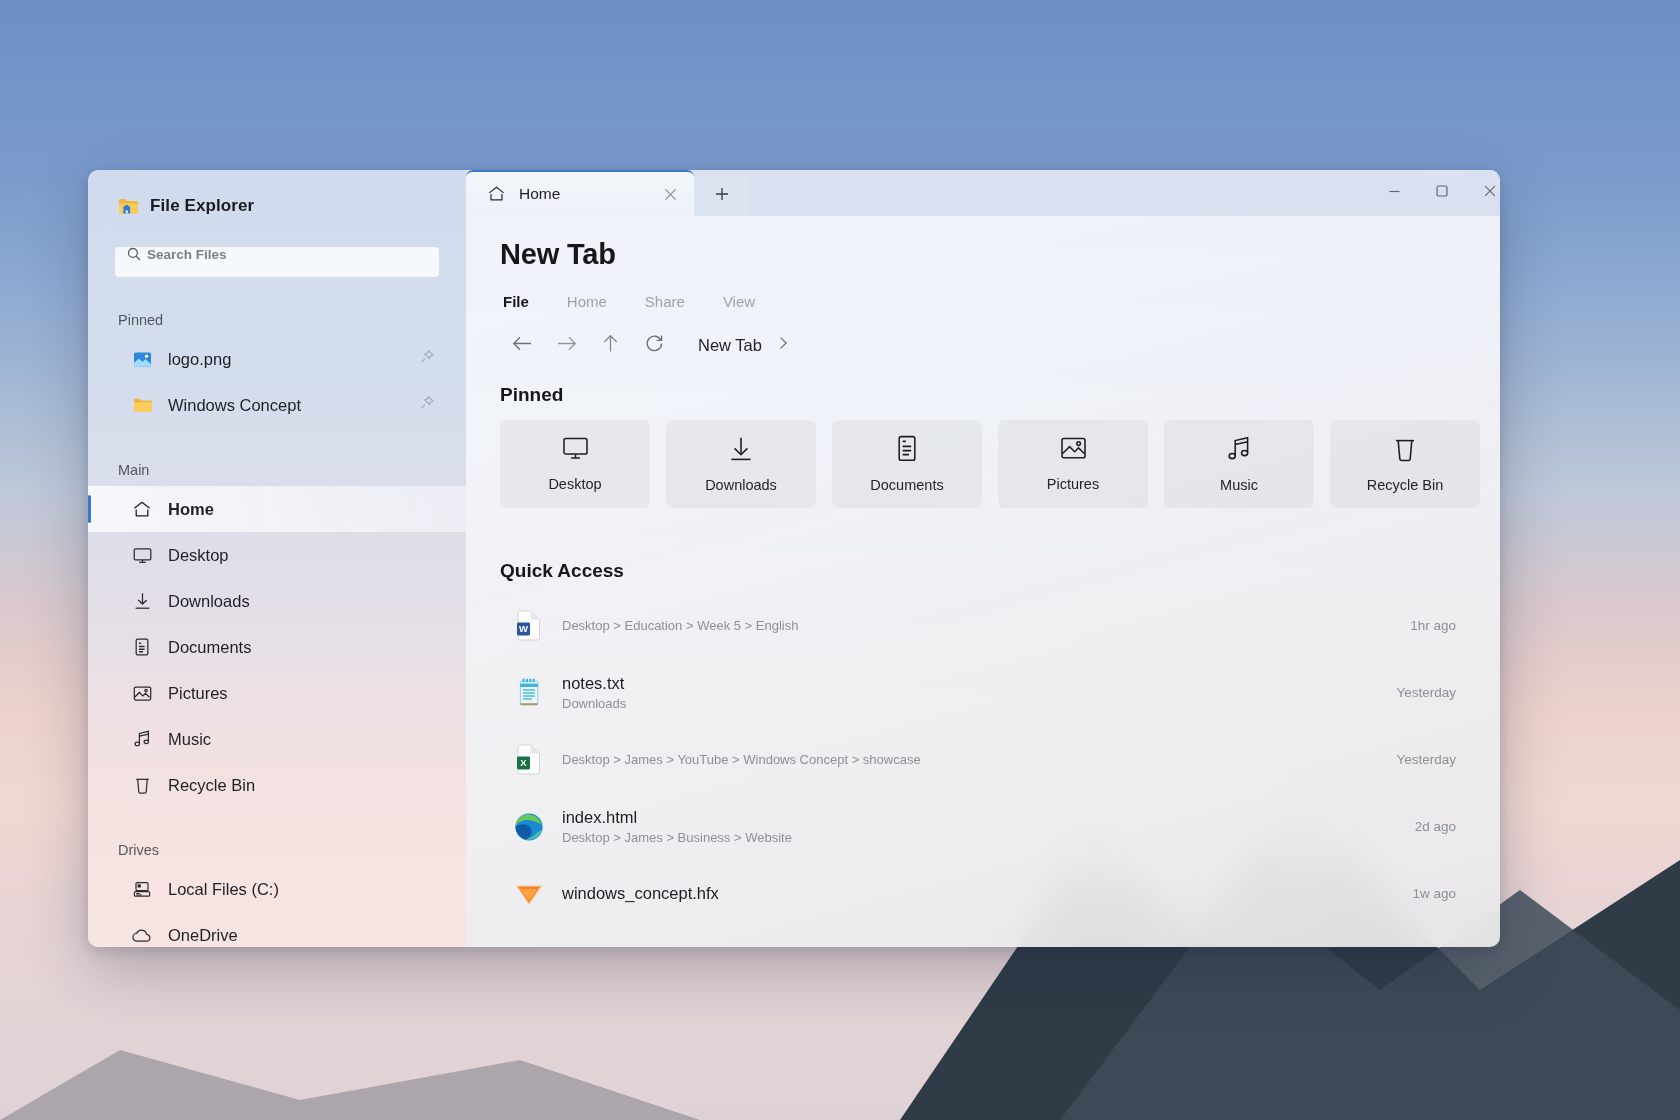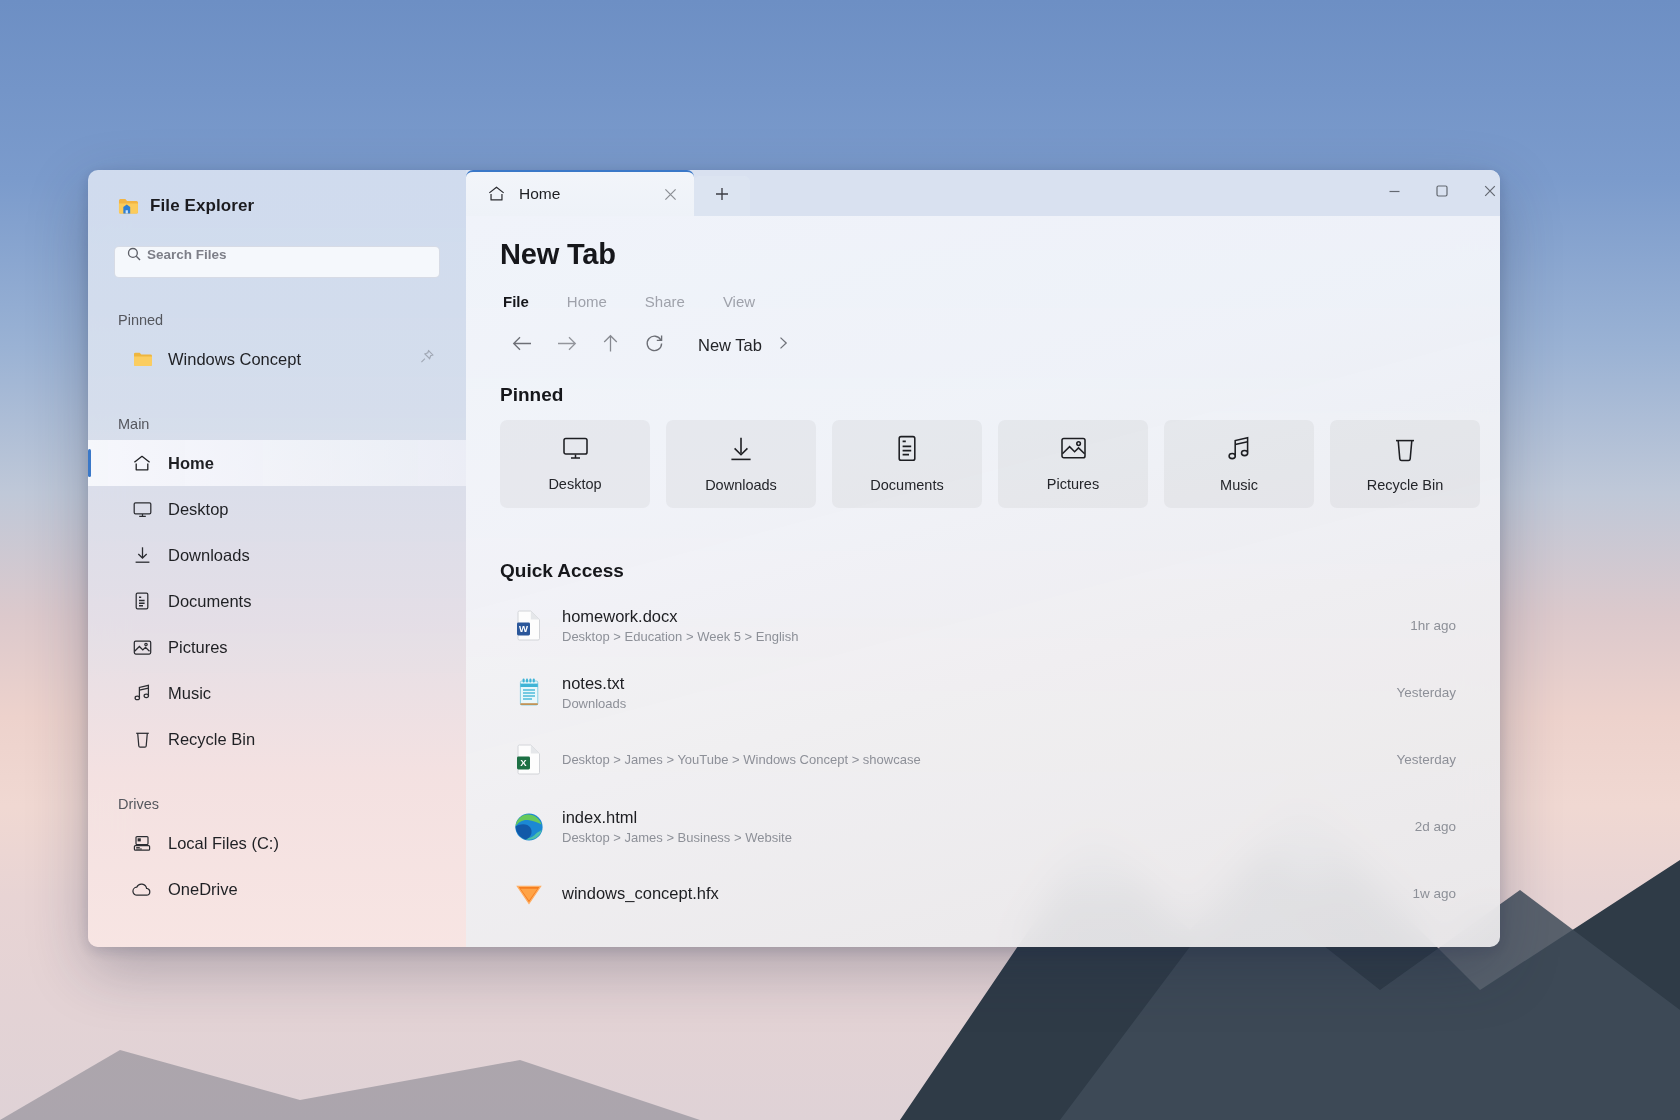--- a/index.html
+++ b/index.html
@@ -236,20 +236,36 @@
               <path d="M9.3 9.3 13 13"></path>
           </svg>
         </span>
         <span class="ph">Search Files</span>
       </div>
     </div>
 
     <div>
       <div class="sec-label">Pinned</div>
 
+      <div class="nav-item pinned">
+        <span class="ico">
+          <svg width="19" height="17" viewBox="0 0 19 17">
+            <rect x="1" y="1.6" width="17" height="14" rx="1.6" fill="#2f86dd"></rect>
+            <path d="M1 12.1 5.8 7.4l3.6 3.6 3-2.9L18 13v1a1.6 1.6 0 0 1-1.6 1.6H2.6A1.6 1.6 0 0 1 1 14Z" fill="#9fdcff"></path>
+            <circle cx="13.6" cy="5.3" r="1.7" fill="#fff6c8"></circle>
+          </svg>
+        </span>
+        <span class="txt">logo.png</span>
+        <span class="pin">
+          <svg width="14" height="15" viewBox="0 0 14 15" fill="none" stroke="#5d6068" stroke-width="1.2">
+            <path d="M8.6 1.2 12.8 5.4 10.7 6.2 9.6 9.1 4.9 4.4 7.8 3.3Z"></path>
+              <path d="M4.9 9.1 1.4 12.6"></path>
+          </svg>
+        </span>
+      </div>
 
       <div class="nav-item pinned">
         <span class="ico">
           <svg width="19" height="16" viewBox="0 0 19 16">
             <path d="M1 3.1a1.4 1.4 0 0 1 1.4-1.4h4.3l1.6 1.9h9.3A1.4 1.4 0 0 1 19 5v8.6A1.4 1.4 0 0 1 17.6 15H2.4A1.4 1.4 0 0 1 1 13.6Z" fill="#eeb63f"></path>
             <path d="M1 5.6h18v8A1.4 1.4 0 0 1 17.6 15H2.4A1.4 1.4 0 0 1 1 13.6Z" fill="#fbcd60"></path>
           </svg>
         </span>
         <span class="txt">Windows Concept</span>
         <span class="pin">
@@ -536,21 +552,20 @@
         <div class="qa-row">
           <span class="qa-icon">
             <svg width="26" height="31" viewBox="0 0 26 31">
               <path d="M2 2.4A1.4 1.4 0 0 1 3.4 1h11.4L23.5 9.6v19A1.4 1.4 0 0 1 22.1 30H3.4A1.4 1.4 0 0 1 2 28.6Z" fill="#fdfdfd" stroke="#d2d4d8" stroke-width="1"></path>
               <path d="M14.8 1 23.5 9.6h-8.7Z" fill="#e5e7ea"></path>
               <rect x="1" y="12.4" width="13" height="13" rx="1.4" fill="#2b579a"></rect>
               <text x="7.5" y="21.6" font-family="Liberation Sans, sans-serif" font-size="9.5" font-weight="bold" fill="#fff" text-anchor="middle">W</text>
             </svg>
           </span>
           <span class="qa-mid">
-            <span class="qa-name">homework.docx</span>
             <span class="qa-path">Desktop &gt; Education &gt; Week 5 &gt; English</span>
           </span>
           <span class="qa-time">1hr ago</span>
         </div>
 
         <div class="qa-row">
           <span class="qa-icon">
             <svg width="25" height="31" viewBox="0 0 25 31">
               <rect x="3.4" y="4" width="17.4" height="24" rx="1.4" fill="#e9f7fb" stroke="#89cfe2" stroke-width="1"></rect>
               <rect x="3.4" y="6.6" width="17.4" height="3.4" fill="#3fb4d6"></rect>

